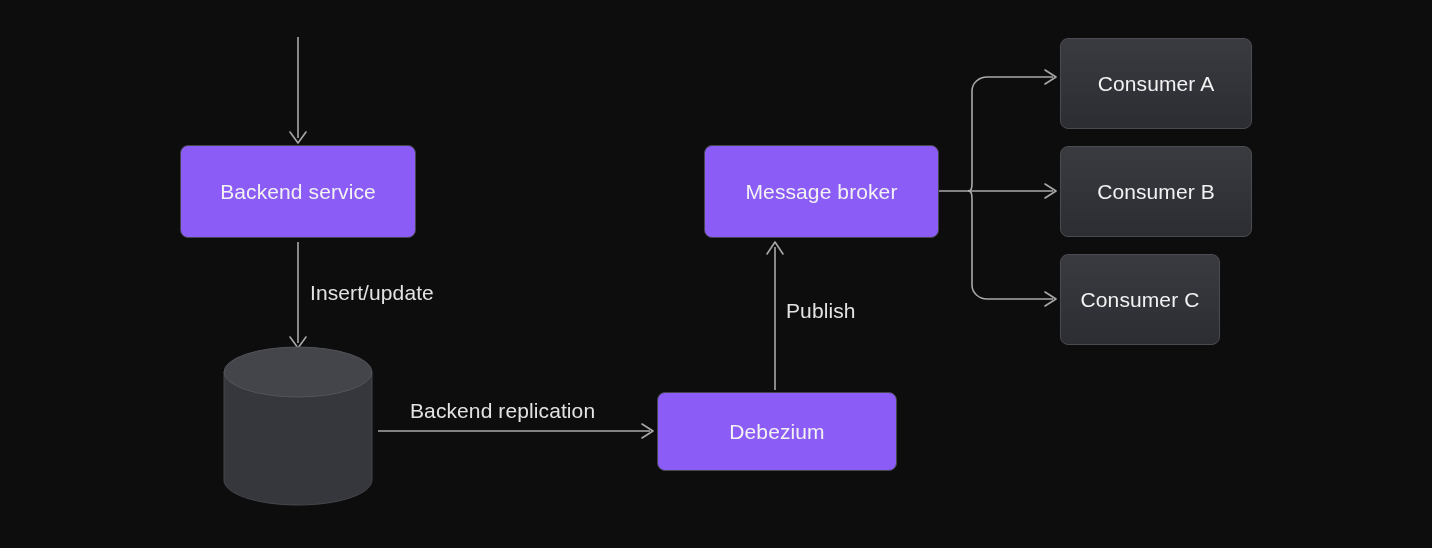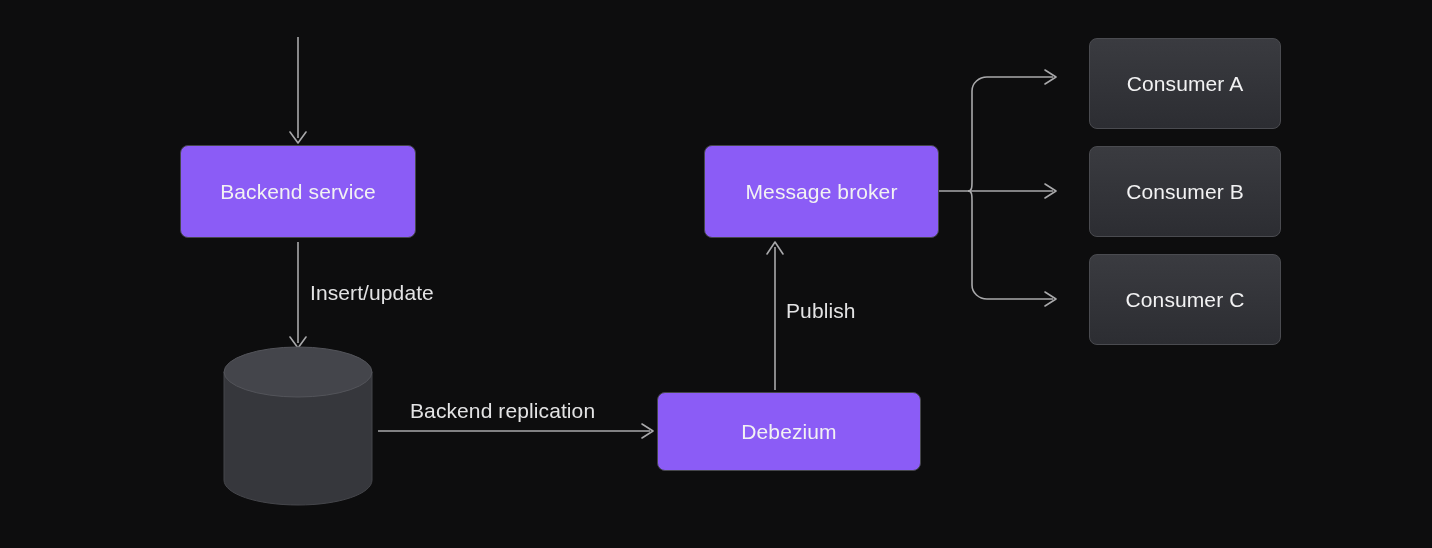--- a/index.html
+++ b/index.html
@@ -27,32 +27,31 @@
     color: #f2f2f3;
     font-size: 21px;
     font-weight: 400;
     letter-spacing: 0.1px;
     line-height: 1;
     user-select: none;
   }
   .node.consumer {
     background: linear-gradient(180deg, #3a3b40 0%, #2c2d32 100%);
     border: 1px solid #4a4b50;
-    margin-left: 29px;
   }
   .node.plain {
     background: #8b5cf6;
     border: 1px solid #45464b;
   }
   #node-backend { left: 180px; top: 145px; width: 236px; height: 93px; }
   #node-broker  { left: 656px; top: 145px; width: 235px; height: 93px; margin-left: 48px; }
-  #node-debezium{ left: 657px; top: 392px; width: 264px; height: 79px; }
+  #node-debezium{ left: 657px; top: 392px; width: 240px; height: 79px; }
   #node-consumer-a { left: 1060px; top: 38px;  width: 192px; height: 91px; }
   #node-consumer-b { left: 1060px; top: 146px; width: 192px; height: 91px; }
-  #node-consumer-c { left: 1060px; top: 254px; width: 192px; height: 91px; }
+  #node-consumer-c { left: 1060px; top: 254px; width: 160px; height: 91px; }
 
   .edge-label {
     position: absolute;
     color: #e3e3e4;
     font-size: 21px;
     font-weight: 400;
     letter-spacing: 0.1px;
     line-height: 1;
     white-space: nowrap;
     user-select: none;

